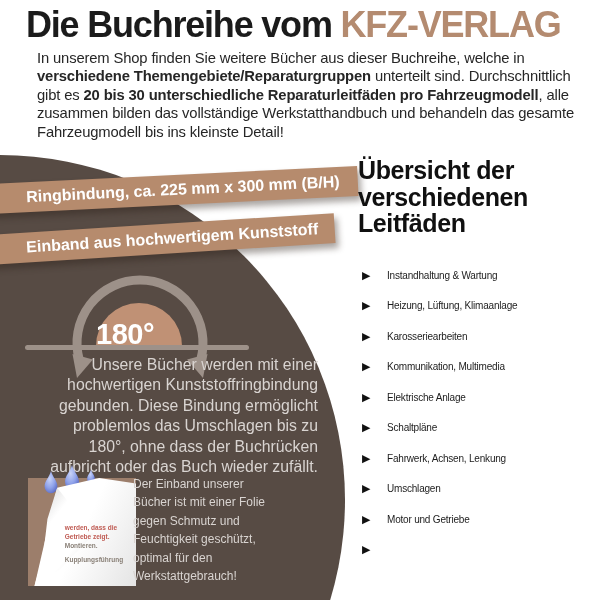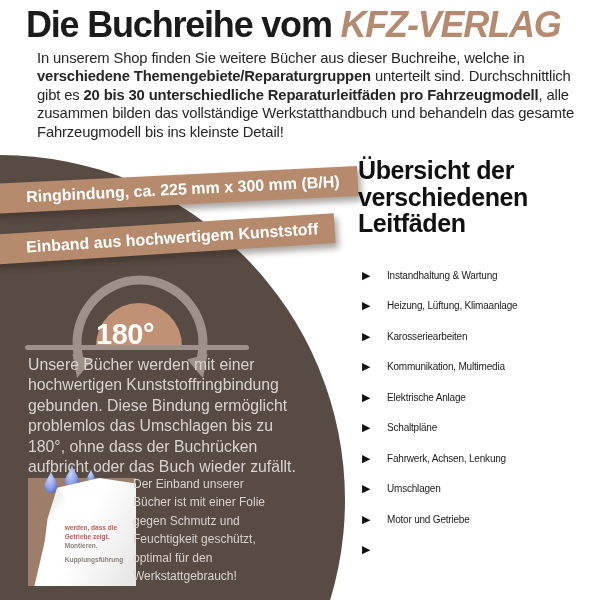--- a/index.html
+++ b/index.html
@@ -5,21 +5,21 @@
   html,body{margin:0;padding:0;background:#ffffff;}
   .canvas{
     position:relative;width:600px;height:600px;overflow:hidden;background:#fff;
     font-family:"Liberation Sans",sans-serif;
   }
   
   .title{
     position:absolute;left:26px;top:4px;width:566px;margin:0;
     font-size:36px;font-weight:bold;letter-spacing:-1.2px;color:#1b1b1b;white-space:nowrap;
   }
-  .title .accent{color:var(--accent-tan,#b48b70);font-style:italic;}
+  .title .accent{color:var(--accent-tan,#b48b70);}
   
   .intro{
     position:absolute;left:37px;top:49px;width:570px;
     font-size:14.8px;line-height:18.4px;letter-spacing:-0.15px;color:#262626;
   }
   .intro .line{white-space:nowrap;}
   .intro strong{font-weight:bold;}
   
   .circle{
     position:absolute;left:-345px;top:155px;width:690px;height:690px;border-radius:50%;
@@ -43,21 +43,21 @@
     position:absolute;left:0;bottom:-5px;width:100%;
     color:#fff;font-weight:bold;font-size:29px;letter-spacing:-0.5px;
   }
   .baseline{
     position:absolute;left:25px;top:345px;width:224px;height:5px;border-radius:2.5px;
     background:var(--arc-gray,#9d9189);
   }
   
   .binding-text{
     position:absolute;left:28px;top:355px;width:290px;
-    font-size:15.8px;line-height:20.4px;color:var(--light-text,#d9d4d1);white-space:pre-line;
+    font-size:15.8px;line-height:20.4px;color:var(--light-text,#d9d4d1);white-space:pre-line;text-align:right;
   }
   .cover-text{
     position:absolute;left:133px;top:475px;width:195px;
     font-size:12px;line-height:18.4px;color:var(--light-text,#d9d4d1);white-space:pre-line;
   }
   
   .page-graphic{position:absolute;left:28px;top:478px;width:108px;height:108px;background:#9c7e6b;}
   .drops-svg{position:absolute;left:0;top:-13px;width:108px;height:34px;overflow:visible;}
   .page-sheet{
     position:absolute;inset:0;

